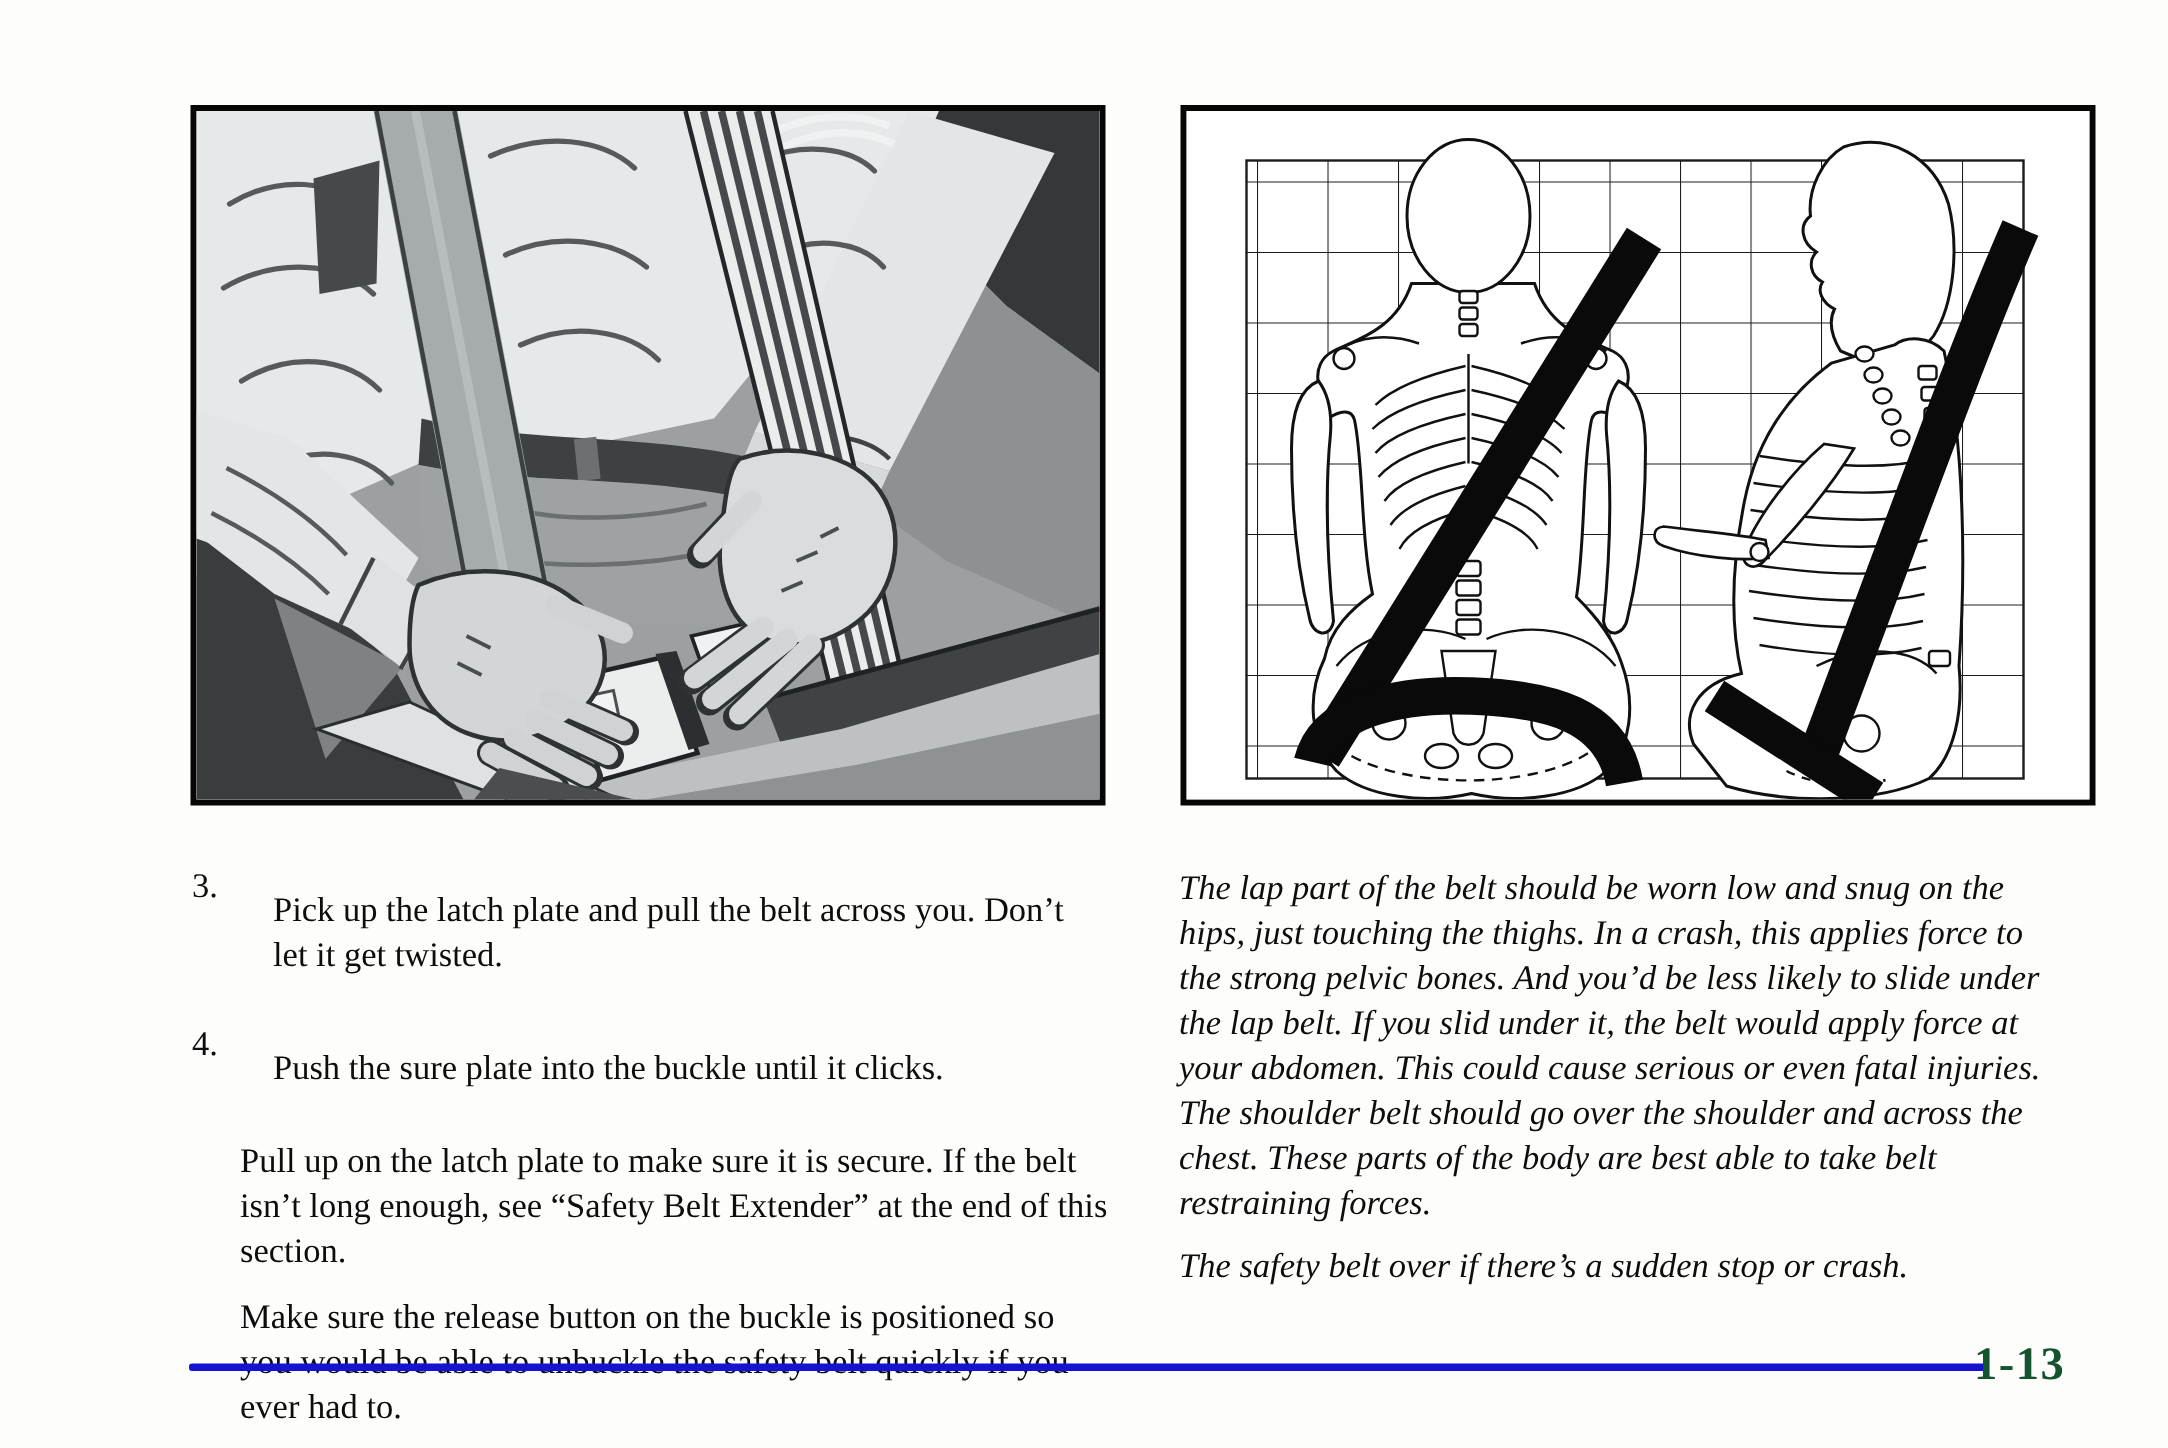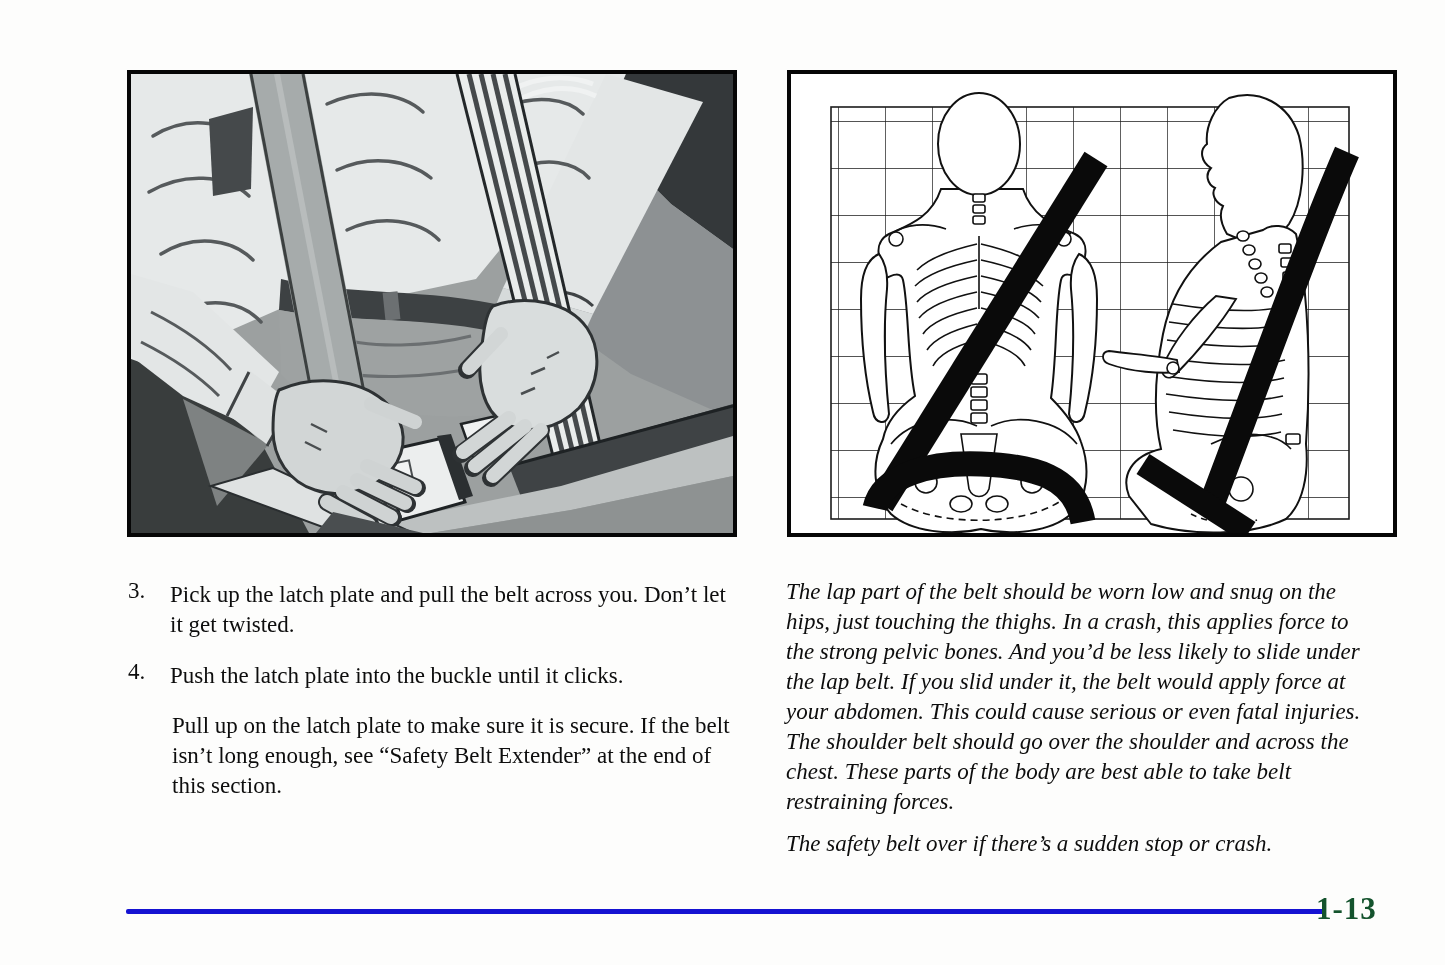--- a/index.html
+++ b/index.html
@@ -13,23 +13,23 @@
     border:4px solid #060606;box-sizing:border-box;background:#fff;
   }
   .fig svg{display:block;width:602px;height:459px;}
   .fig-left{left:127px;}
   .fig-right{left:787px;}
   .col{position:absolute;font-size:23px;line-height:30px;}
   .col-left{left:128px;top:576px;width:614px;}
   .col-right{left:786px;top:577px;width:594px;font-style:italic;}
   .li{display:flex;margin:0 0 13px 0;}
   .li .num{flex:0 0 38px;}
-  .li .txt{margin:4px;flex:1;}
+  .li .txt{margin:16px;flex:1;}
   .para{margin:0 0 14px 0;}
-  .para.indent{margin-left:44px;}
+  .para.indent{margin-left:32px;}
   .footer-rule{
     position:absolute;left:126px;top:909px;width:1200px;height:5px;
     background:#1512d2;border-radius:2px;
   }
   .page-number{
     position:absolute;left:1316px;top:891px;width:90px;
     font-size:31px;font-weight:bold;color:#14532d;letter-spacing:1px;
   }
 </style>
 </head>
@@ -245,23 +245,24 @@
   </svg>
 </figure>
 
 <section class="col col-left">
   <div class="li">
     <span class="num">3.</span>
     <p class="txt">Pick up the latch plate and pull the belt across you. Don’t let it get twisted.</p>
   </div>
   <div class="li" style="margin-bottom:16px;">
     <span class="num">4.</span>
-    <p class="txt">Push the latch plate into the buckle until it clicks.</p>
+    <p class="txt">Push the sure plate into the buckle until it clicks.</p>
   </div>
   <p class="para indent">Pull up on the latch plate to make sure it is secure. If the belt isn’t long enough, see “Safety Belt Extender” at the end of this section.</p>
+  <p class="para indent">Make sure the release button on the buckle is positioned so you would be able to unbuckle the safety belt quickly if you ever had to.</p>
 </section>
 
 <section class="col col-right">
   <p class="para" style="margin-bottom:12px;">The lap part of the belt should be worn low and snug on the hips, just touching the thighs. In a crash, this applies force to the strong pelvic bones. And you’d be less likely to slide under the lap belt. If you slid under it, the belt would apply force at your abdomen. This could cause serious or even fatal injuries. The shoulder belt should go over the shoulder and across the chest. These parts of the body are best able to take belt restraining forces.</p>
   <p class="para">The safety belt over if there’s a sudden stop or crash.</p>
 </section>
 
 <div class="footer-rule"></div>
 <div class="page-number">1-13</div>
 

